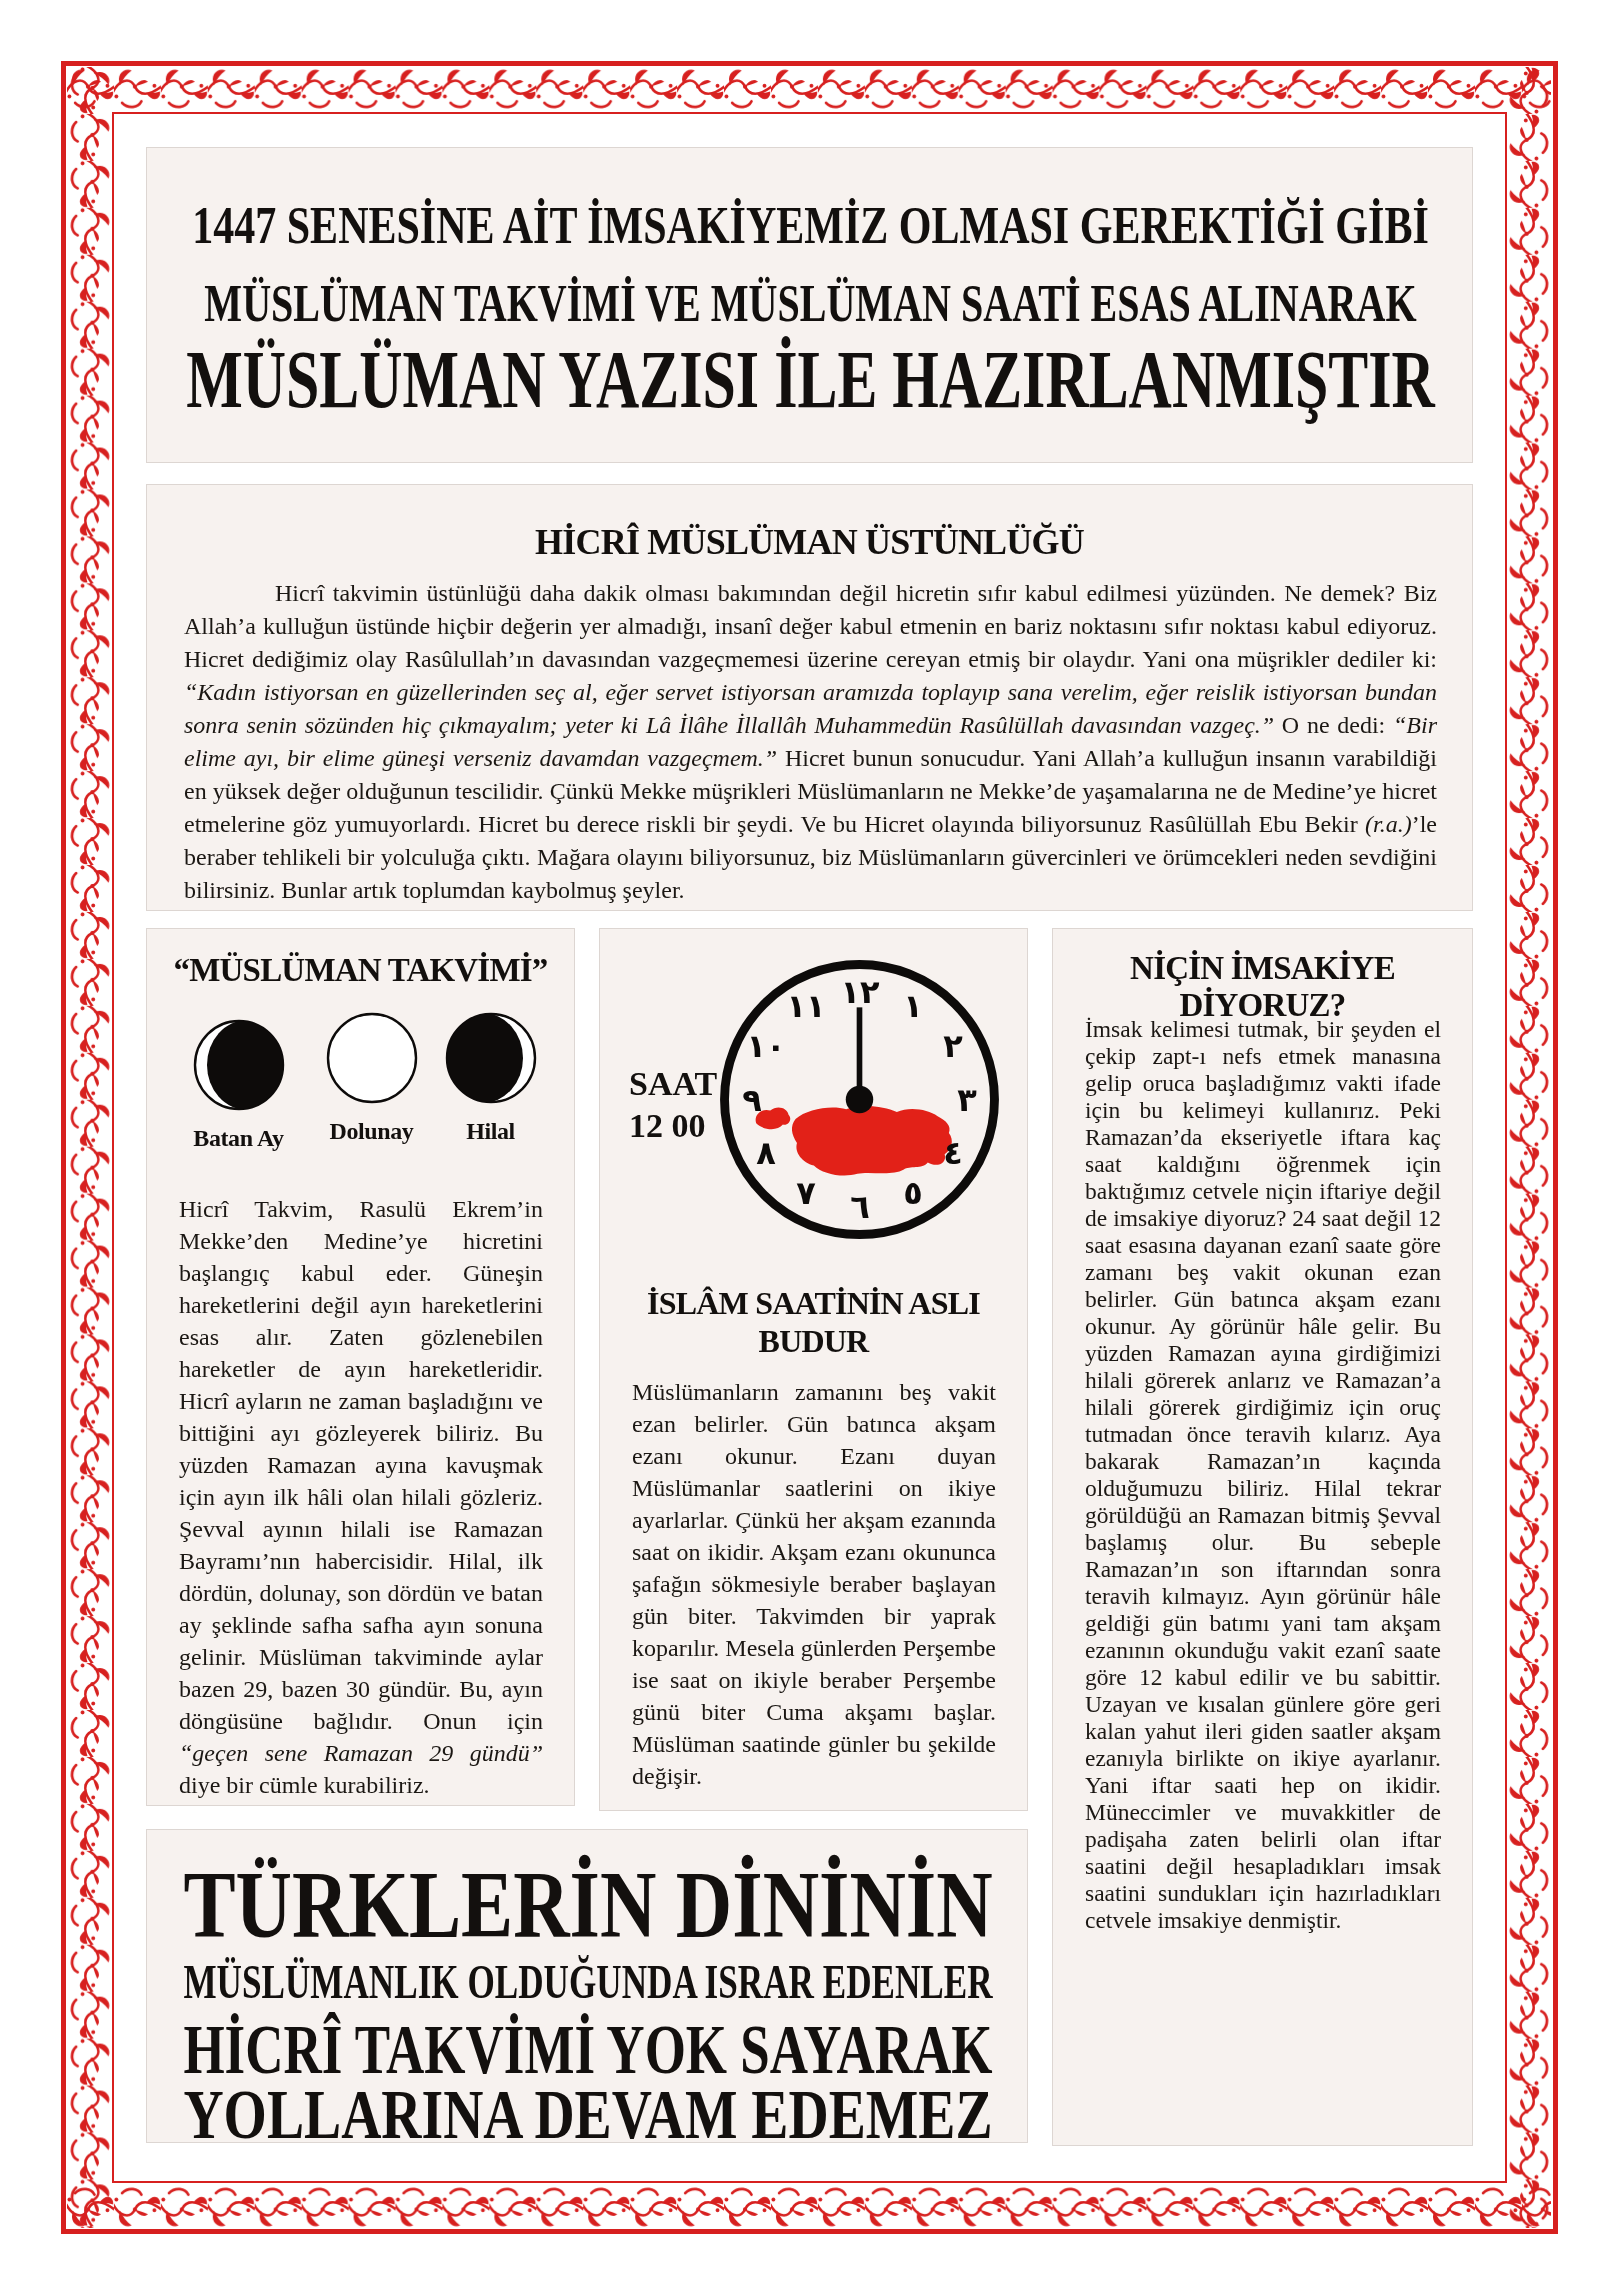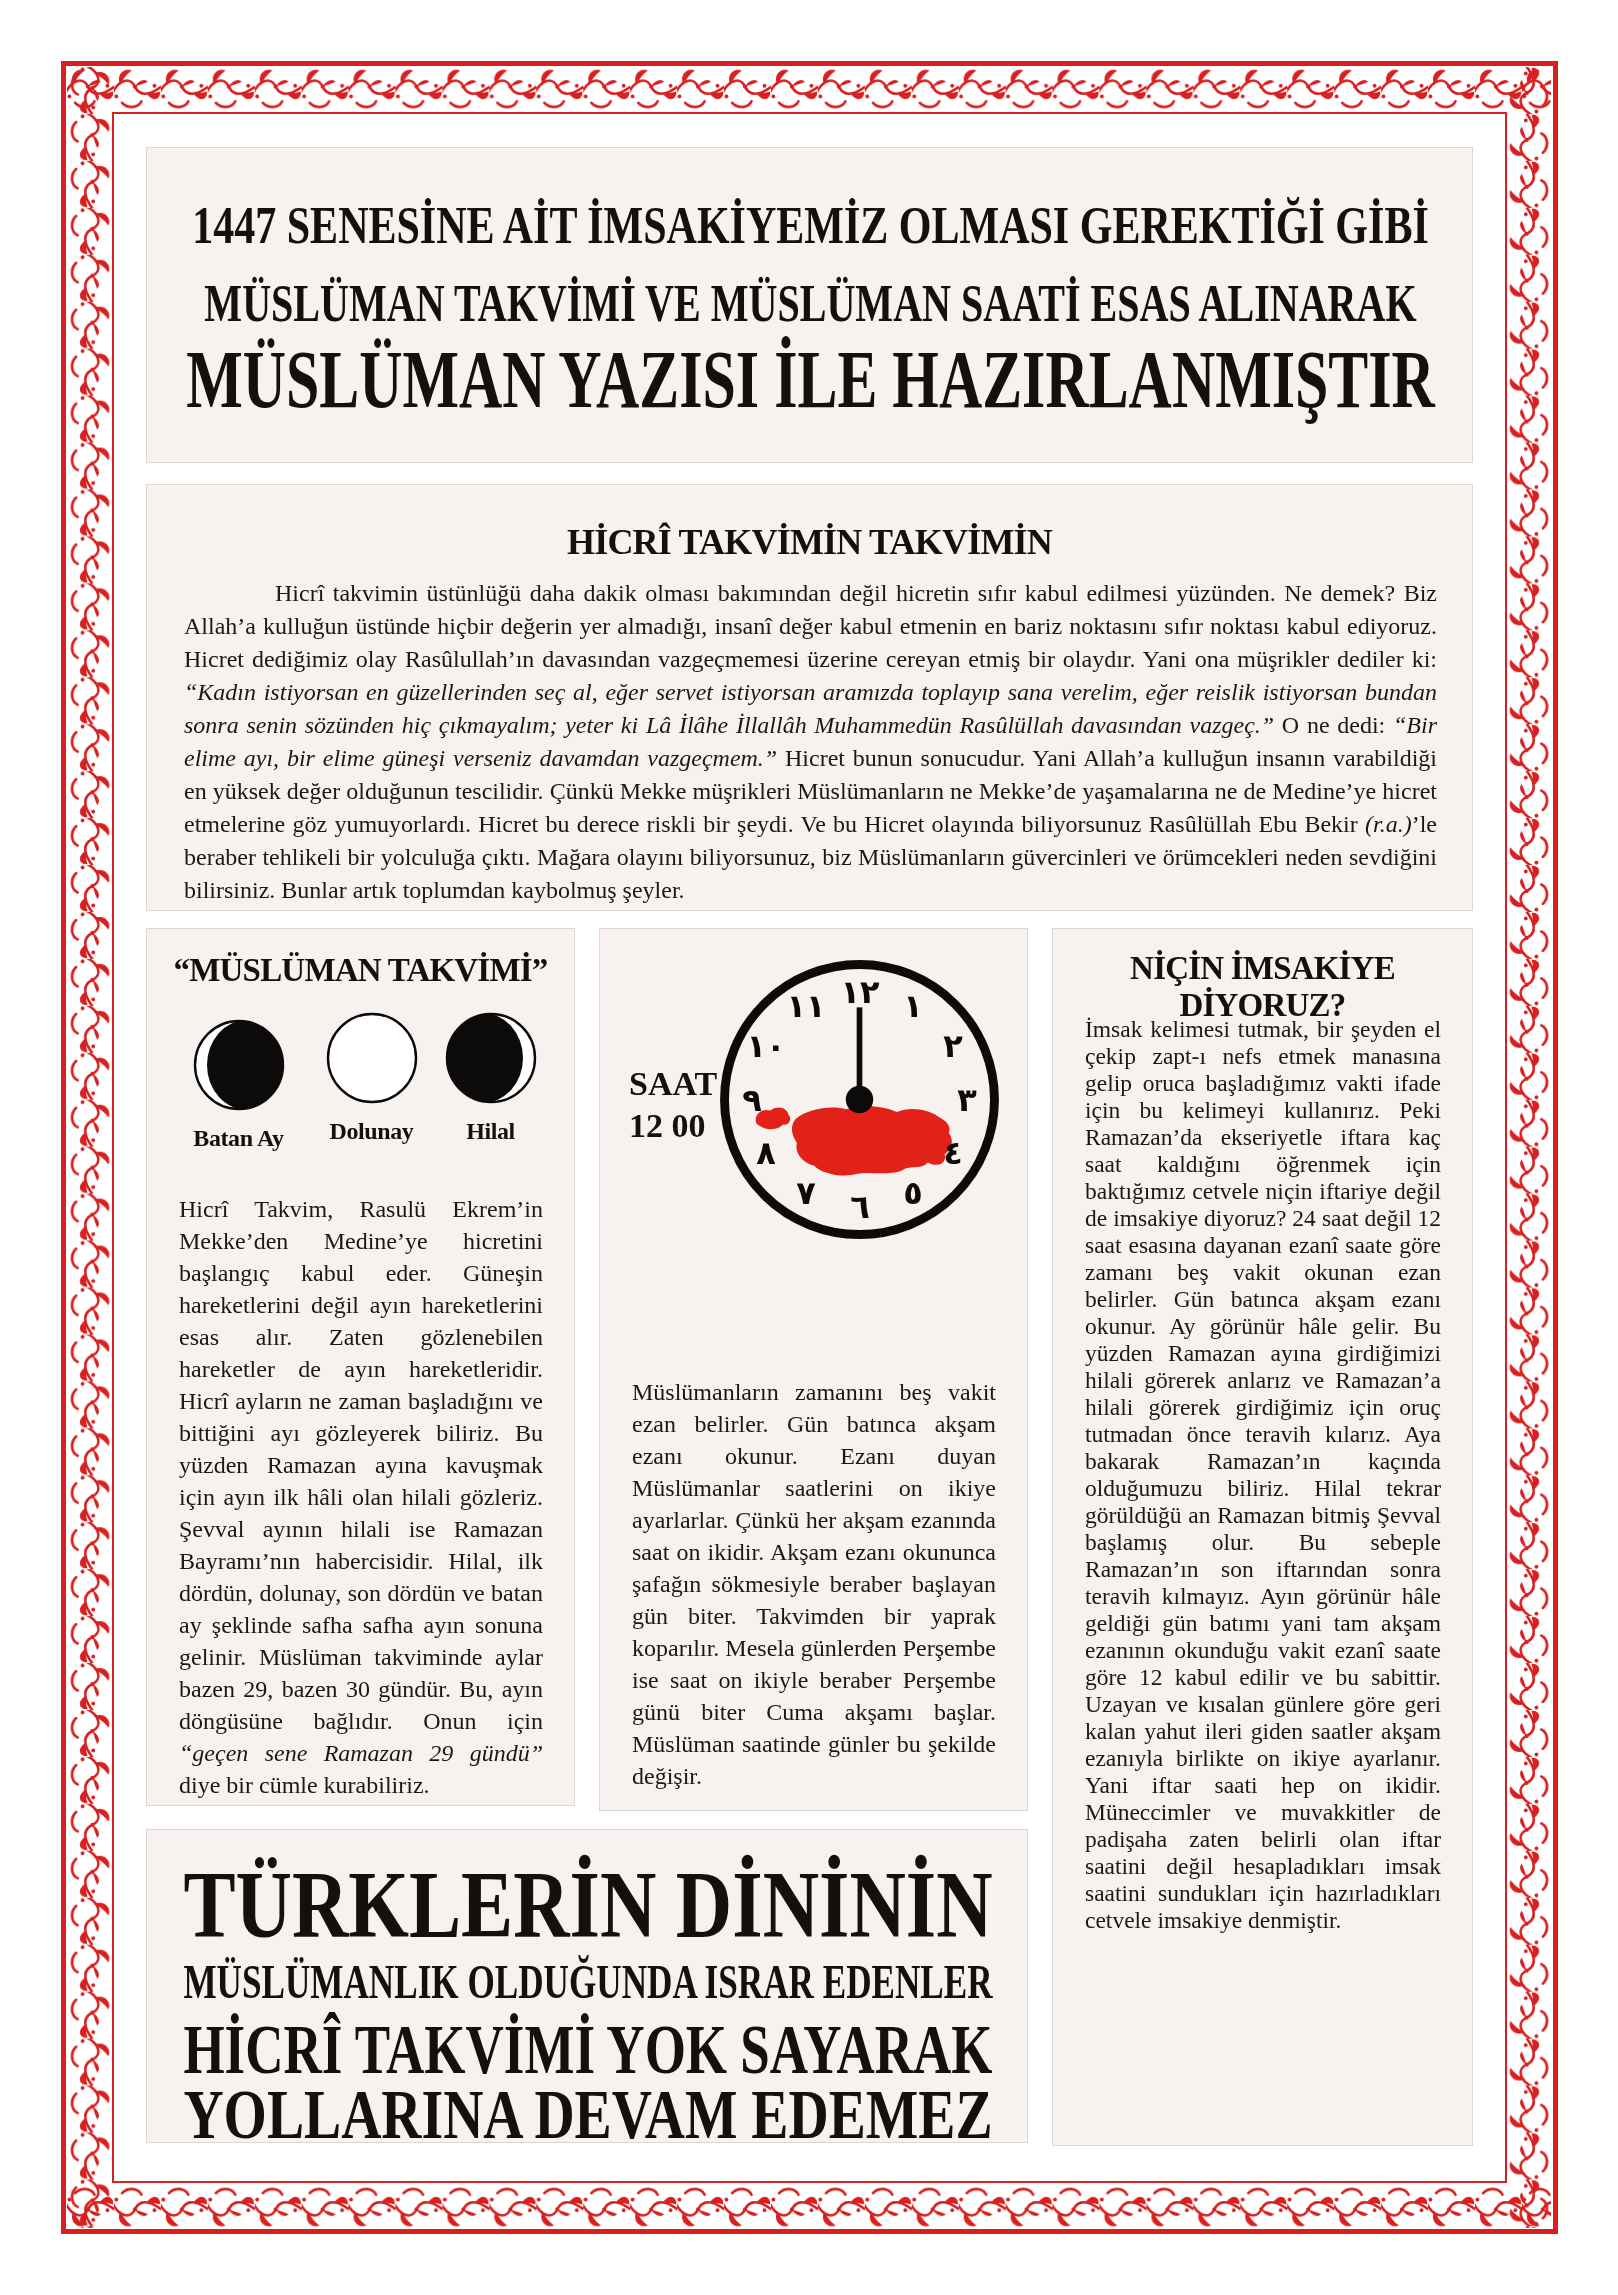--- a/index.html
+++ b/index.html
@@ -136,21 +136,21 @@
 
 <div class="block" id="mast">
   <svg width="1327" height="316" viewBox="0 0 1640 391" xmlns="http://www.w3.org/2000/svg">
     <text class="fitted" x="820" y="118" font-size="66" text-anchor="middle" textLength="1530" lengthAdjust="spacingAndGlyphs">1447 SENESİNE AİT İMSAKİYEMİZ OLMASI GEREKTİĞİ GİBİ</text>
     <text class="fitted" x="820" y="214" font-size="66" text-anchor="middle" textLength="1500" lengthAdjust="spacingAndGlyphs">MÜSLÜMAN TAKVİMİ VE MÜSLÜMAN SAATİ ESAS ALINARAK</text>
     <text class="fitted" x="820" y="320" font-size="102" text-anchor="middle" textLength="1545" lengthAdjust="spacingAndGlyphs">MÜSLÜMAN YAZISI İLE HAZIRLANMIŞTIR</text>
   </svg>
 </div>
 
 <div class="block" id="ust">
-  <div class="abs heading" id="ust-title">HİCRÎ TAKVİMİN TAKVİMİN</div>
+  <div class="abs heading" id="ust-title">HİCRÎ MÜSLÜMAN ÜSTÜNLÜĞÜ</div>
   <div class="abs body-text" id="ust-para"><span>Hicrî takvimin üstünlüğü daha dakik olması bakımından değil hicretin sıfır kabul edilmesi yüzünden. Ne demek? Biz Allah’a kulluğun üstünde hiçbir değerin yer almadığı, insanî değer kabul etmenin en bariz noktasını sıfır noktası kabul ediyoruz. Hicret dediğimiz olay Rasûlullah’ın davasından vazgeçmemesi üzerine cereyan etmiş bir olaydır. Yani ona müşrikler dediler ki: </span><span class="it">“Kadın istiyorsan en güzellerinden seç al, eğer servet istiyorsan aramızda toplayıp sana verelim, eğer reislik istiyorsan bundan sonra senin sözünden hiç çıkmayalım; yeter ki Lâ İlâhe İllallâh Muhammedün Rasûlüllah davasından vazgeç.”</span><span> O ne dedi: </span><span class="it">“Bir elime ayı, bir elime güneşi verseniz davamdan vazgeçmem.”</span><span> Hicret bunun sonucudur. Yani Allah’a kulluğun insanın varabildiği en yüksek değer olduğunun tescilidir. Çünkü Mekke müşrikleri Müslümanların ne Mekke’de yaşamalarına ne de Medine’ye hicret etmelerine göz yumuyorlardı. Hicret bu derece riskli bir şeydi. Ve bu Hicret olayında biliyorsunuz Rasûlüllah Ebu Bekir </span><span class="it">(r.a.)</span><span>’le beraber tehlikeli bir yolculuğa çıktı. Mağara olayını biliyorsunuz, biz Müslümanların güvercinleri ve örümcekleri neden sevdiğini bilirsiniz. Bunlar artık toplumdan kaybolmuş şeyler.</span></div>
 </div>
 
 <div class="block" id="col1">
   <div class="abs heading" id="col1-title">“MÜSLÜMAN TAKVİMİ”</div>
 
   <figure class="moonfig" id="fig-m0" style="margin:7px">
     <svg width="96" height="96" viewBox="0 0 120 120" xmlns="http://www.w3.org/2000/svg">
       <defs>
           <clipPath id="mc0">
@@ -214,20 +214,21 @@
     <span class="cnum" style="left:199px;top:239px">٥</span>
     <span class="cnum" style="left:146px;top:253px">٦</span>
     <span class="cnum" style="left:92px;top:239px">٧</span>
     <span class="cnum" style="left:52px;top:199px">٨</span>
     <span class="cnum" style="left:38px;top:146px">٩</span>
     <span class="cnum" style="left:52px;top:92px">١٠</span>
     <span class="cnum" style="left:92px;top:52px">١١</span>
   </div>
 
   <div class="abs heading" id="col2-title">
+    <div>İSLÂM SAATİNİN ASLI BUDUR</div>
   </div>
   <div class="abs body-text" id="col2-para">Müslümanların zamanını beş vakit ezan belirler. Gün batınca akşam ezanı okunur. Ezanı duyan Müslümanlar saatlerini on ikiye ayarlarlar. Çünkü her akşam ezanında saat on ikidir. Akşam ezanı okununca şafağın sökmesiyle beraber başlayan gün biter. Takvimden bir yaprak koparılır. Mesela günlerden Perşembe ise saat on ikiyle beraber Perşembe günü biter Cuma akşamı başlar. Müslüman saatinde günler bu şekilde değişir.</div>
 </div>
 
 <div class="block" id="col3">
   <div class="abs heading" id="col3-title">NİÇİN İMSAKİYE DİYORUZ?</div>
   <div class="abs body-text" id="col3-para">İmsak kelimesi tutmak, bir şeyden el çekip zapt-ı nefs etmek manasına gelip oruca başladığımız vakti ifade için bu kelimeyi kullanırız. Peki Ramazan’da ekseriyetle iftara kaç saat kaldığını öğrenmek için baktığımız cetvele niçin iftariye değil de imsakiye diyoruz? 24 saat değil 12 saat esasına dayanan ezanî saate göre zamanı beş vakit okunan ezan belirler. Gün batınca akşam ezanı okunur. Ay görünür hâle gelir. Bu yüzden Ramazan ayına girdiğimizi hilali görerek anlarız ve Ramazan’a hilali görerek girdiğimiz için oruç tutmadan önce teravih kılarız. Aya bakarak Ramazan’ın kaçında olduğumuzu biliriz. Hilal tekrar görüldüğü an Ramazan bitmiş Şevval başlamış olur. Bu sebeple Ramazan’ın son iftarından sonra teravih kılmayız. Ayın görünür hâle geldiği gün batımı yani tam akşam ezanının okunduğu vakit ezanî saate göre 12 kabul edilir ve bu sabittir. Uzayan ve kısalan günlere göre geri kalan yahut ileri giden saatler akşam ezanıyla birlikte on ikiye ayarlanır. Yani iftar saati hep on ikidir. Müneccimler ve muvakkitler de padişaha zaten belirli olan iftar saatini değil hesapladıkları imsak saatini sundukları için hazırladıkları cetvele imsakiye denmiştir.</div>
 </div>
 
 <div class="block" id="bottomblock">

